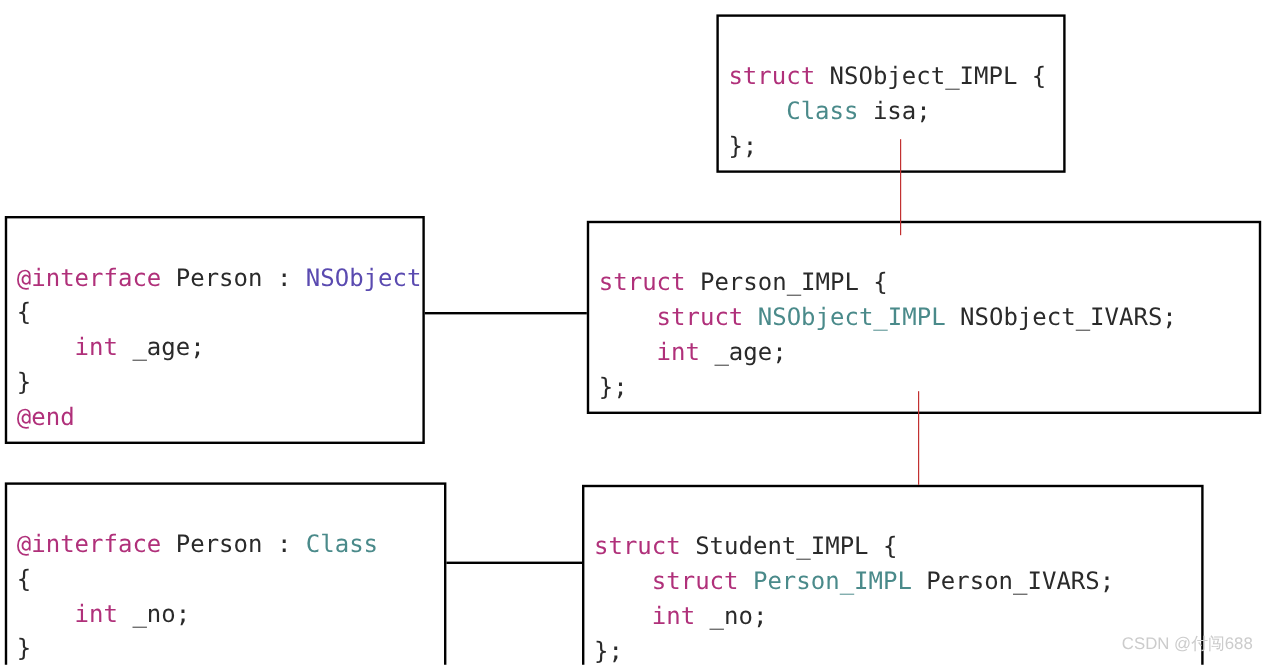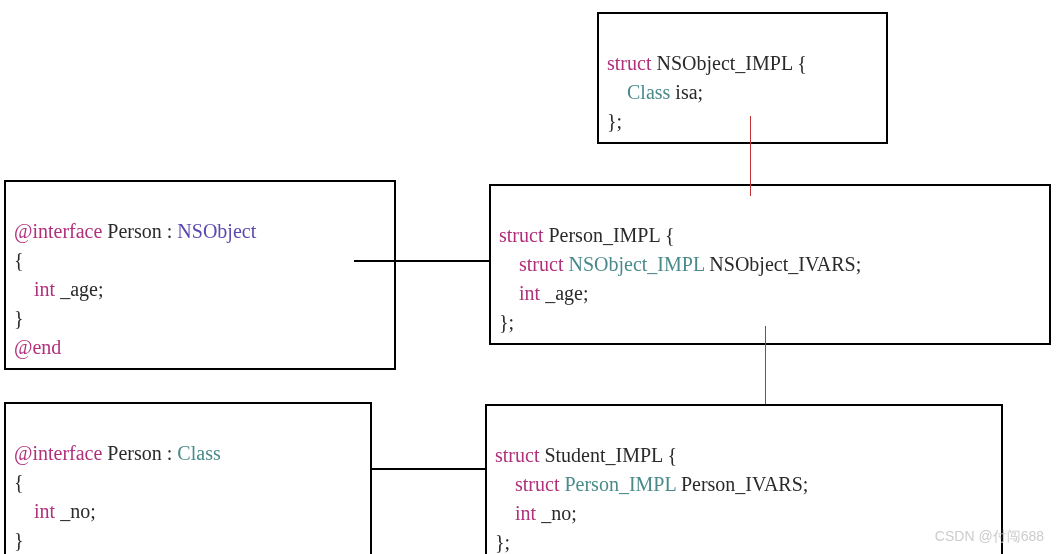--- a/index.html
+++ b/index.html
@@ -11,21 +11,20 @@
       font-size: 20px;
       background: white;
     }
     .box {
       position: absolute;
       border: 2px solid #000;
       background: white;
       padding: 6px 8px;
       line-height: 1.45;
       white-space: pre;
-      font-family: Liberation Serif, serif;
     }
     .line {
       position: absolute;
       background: #000;
     }
     .redline {
       position: absolute;
       background: #c23030;
       width: 1px;
     }
@@ -47,21 +46,21 @@
   </style>
 </head>
 <body>
 
 <div class="box" style="left:597px; top:12px; width:291px;">
 <span class="kw-struct">struct</span><span class="plain"> NSObject_IMPL {</span>
 <span class="plain">    </span><span class="type">Class</span><span class="plain"> isa;</span>
 <span class="plain">};</span>
 </div>
 
-<div class="box" style="left:4px; top:180px; width:392px;">
+<div class="box" style="left:4px; top:180px; width:350px;">
 <span class="kw-at">@interface</span><span class="plain"> Person : </span><span class="typeP">NSObject</span>
 <span class="plain">{</span>
 <span class="plain">    </span><span class="kw-int">int</span><span class="plain"> _age;</span>
 <span class="plain">}</span>
 <span class="kw-at">@end</span>
 </div>
 
 <div class="box" style="left:489px; top:184px; width:562px;">
 <span class="kw-struct">struct</span><span class="plain"> Person_IMPL {</span>
 <span class="plain">    </span><span class="kw-struct">struct</span><span class="type"> NSObject_IMPL</span><span class="plain"> NSObject_IVARS;</span>

